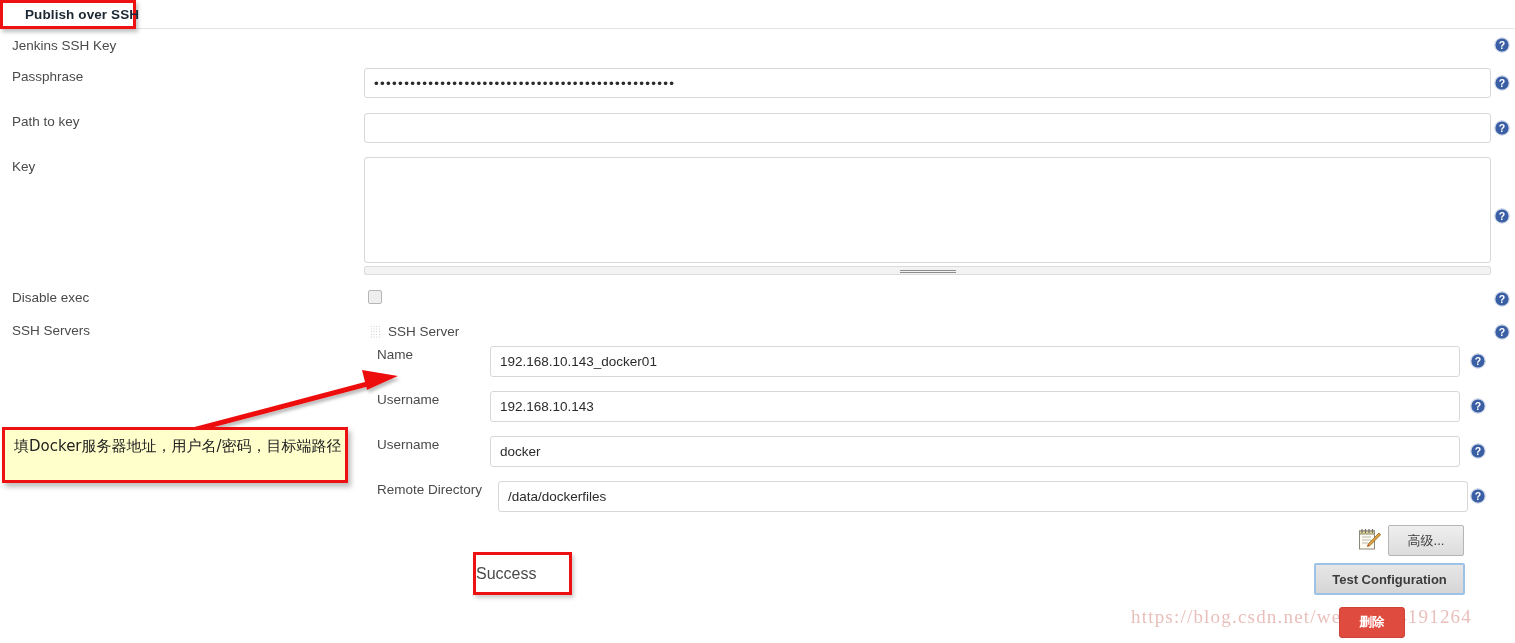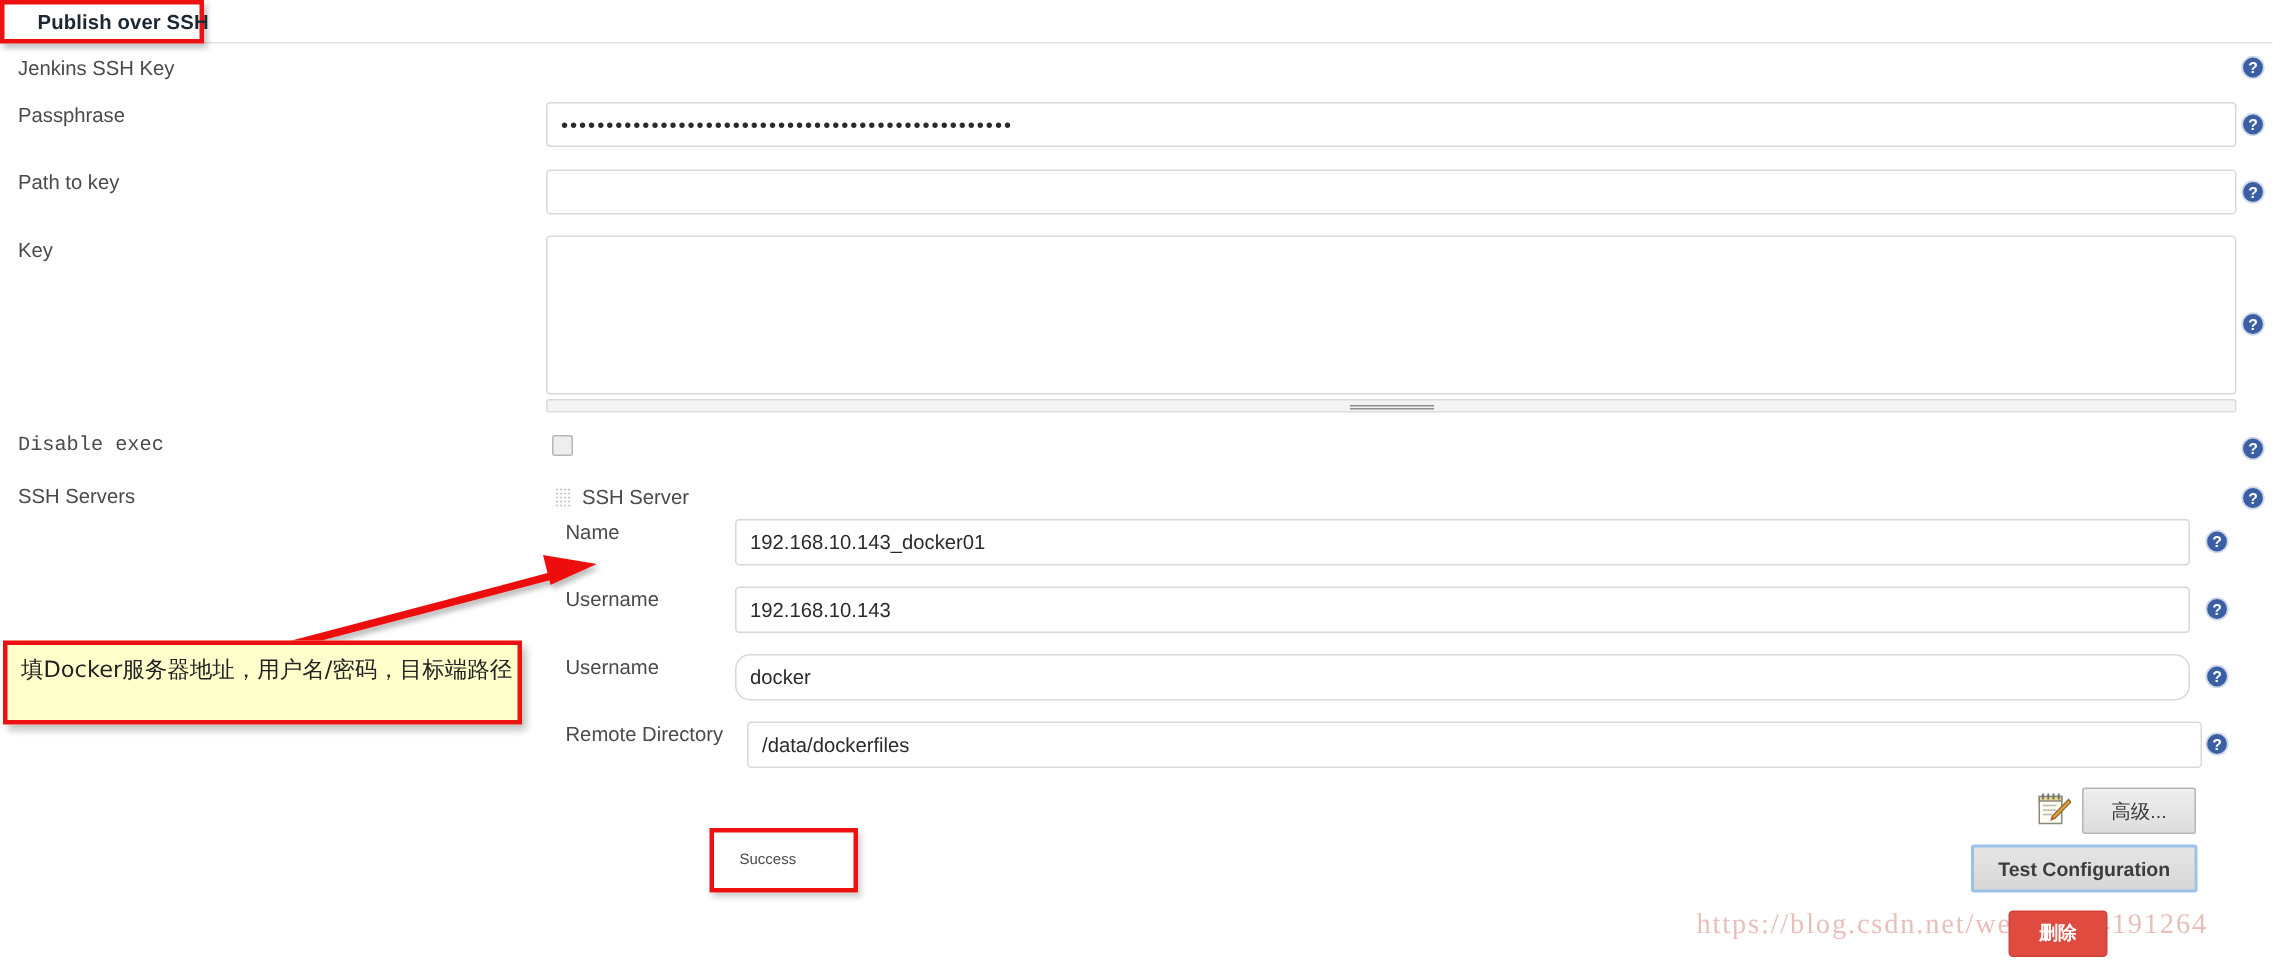--- a/index.html
+++ b/index.html
@@ -233,23 +233,22 @@
     height: 43px;
     box-sizing: border-box;
     border: 3px solid #ee1111;
     background: #ffffff;
     display: flex;
     align-items: center;
     z-index: 20;
     box-shadow: 2px 3px 4px rgba(0,0,0,0.2);
   }
   #success-text {
-    font-size: 10px;
+    font-size: 16px;
     color: #4a4a4a;
-    padding-left: 17px;
   }
 
   
   #annotation-box {
     position: absolute;
     left: 2px;
     top: 427px;
     width: 346px;
     height: 56px;
     box-sizing: border-box;
@@ -329,21 +328,21 @@
 <span class="row-label" style="top:159px;">Key</span>
 <textarea id="key-textarea" style="left: 364px; top: 157px; width: 1127px; height: 106px;"></textarea>
 <div id="key-resize-bar"></div>
 <span class="help-icon" style="left:1494px; top:208px;">
   <svg width="16" height="16" viewBox="0 0 16 16">
     <circle cx="8" cy="8" r="7.2" fill="#3b5fa4" stroke="#cfd8e8" stroke-width="1.2"></circle>
     <text x="8" y="11.8" font-family="Liberation Sans, sans-serif" font-size="10.5" font-weight="bold" fill="#ffffff" text-anchor="middle">?</text>
   </svg>
 </span>
 
-<span class="row-label" style="top:290px;font-family:Liberation Mono, monospace;">Disable exec</span>
+<span class="row-label" style="top:290px;">Disable exec</span>
 <input type="checkbox" id="disable-exec-checkbox" style="">
 <span class="help-icon" style="left:1494px; top:291px;">
   <svg width="16" height="16" viewBox="0 0 16 16">
     <circle cx="8" cy="8" r="7.2" fill="#3b5fa4" stroke="#cfd8e8" stroke-width="1.2"></circle>
     <text x="8" y="11.8" font-family="Liberation Sans, sans-serif" font-size="10.5" font-weight="bold" fill="#ffffff" text-anchor="middle">?</text>
   </svg>
 </span>
 
 <span class="row-label" style="top:323px;">SSH Servers</span>
 <span class="help-icon" style="left:1494px; top:324px;">
@@ -368,21 +367,21 @@
 <span class="ssh-field-label" style="left:377px; top:392px;">Username</span>
 <input class="text-input" id="ssh-hostname-input" style="left: 490px; top: 391px; width: 970px; height: 31px;" value="192.168.10.143">
 <span class="help-icon" style="left:1470px; top:398px;">
   <svg width="16" height="16" viewBox="0 0 16 16">
     <circle cx="8" cy="8" r="7.2" fill="#3b5fa4" stroke="#cfd8e8" stroke-width="1.2"></circle>
     <text x="8" y="11.8" font-family="Liberation Sans, sans-serif" font-size="10.5" font-weight="bold" fill="#ffffff" text-anchor="middle">?</text>
   </svg>
 </span>
 
 <span class="ssh-field-label" style="left:377px; top:437px;">Username</span>
-<input class="text-input" id="ssh-username-input" style="left: 490px; top: 436px; width: 970px; height: 31px; border-radius: 10px;" value="docker">
+<input class="text-input" id="ssh-username-input" style="left: 490px; top: 436px; width: 970px; height: 31px;" value="docker">
 <span class="help-icon" style="left:1470px; top:443px;">
   <svg width="16" height="16" viewBox="0 0 16 16">
     <circle cx="8" cy="8" r="7.2" fill="#3b5fa4" stroke="#cfd8e8" stroke-width="1.2"></circle>
     <text x="8" y="11.8" font-family="Liberation Sans, sans-serif" font-size="10.5" font-weight="bold" fill="#ffffff" text-anchor="middle">?</text>
   </svg>
 </span>
 
 <span class="ssh-field-label" style="left:377px; top:482px;">Remote Directory</span>
 <input class="text-input" id="ssh-remote-directory-input" style="left: 498px; top: 481px; width: 970px; height: 31px;" value="/data/dockerfiles">
 <span class="help-icon" style="left:1470px; top:488px;">

